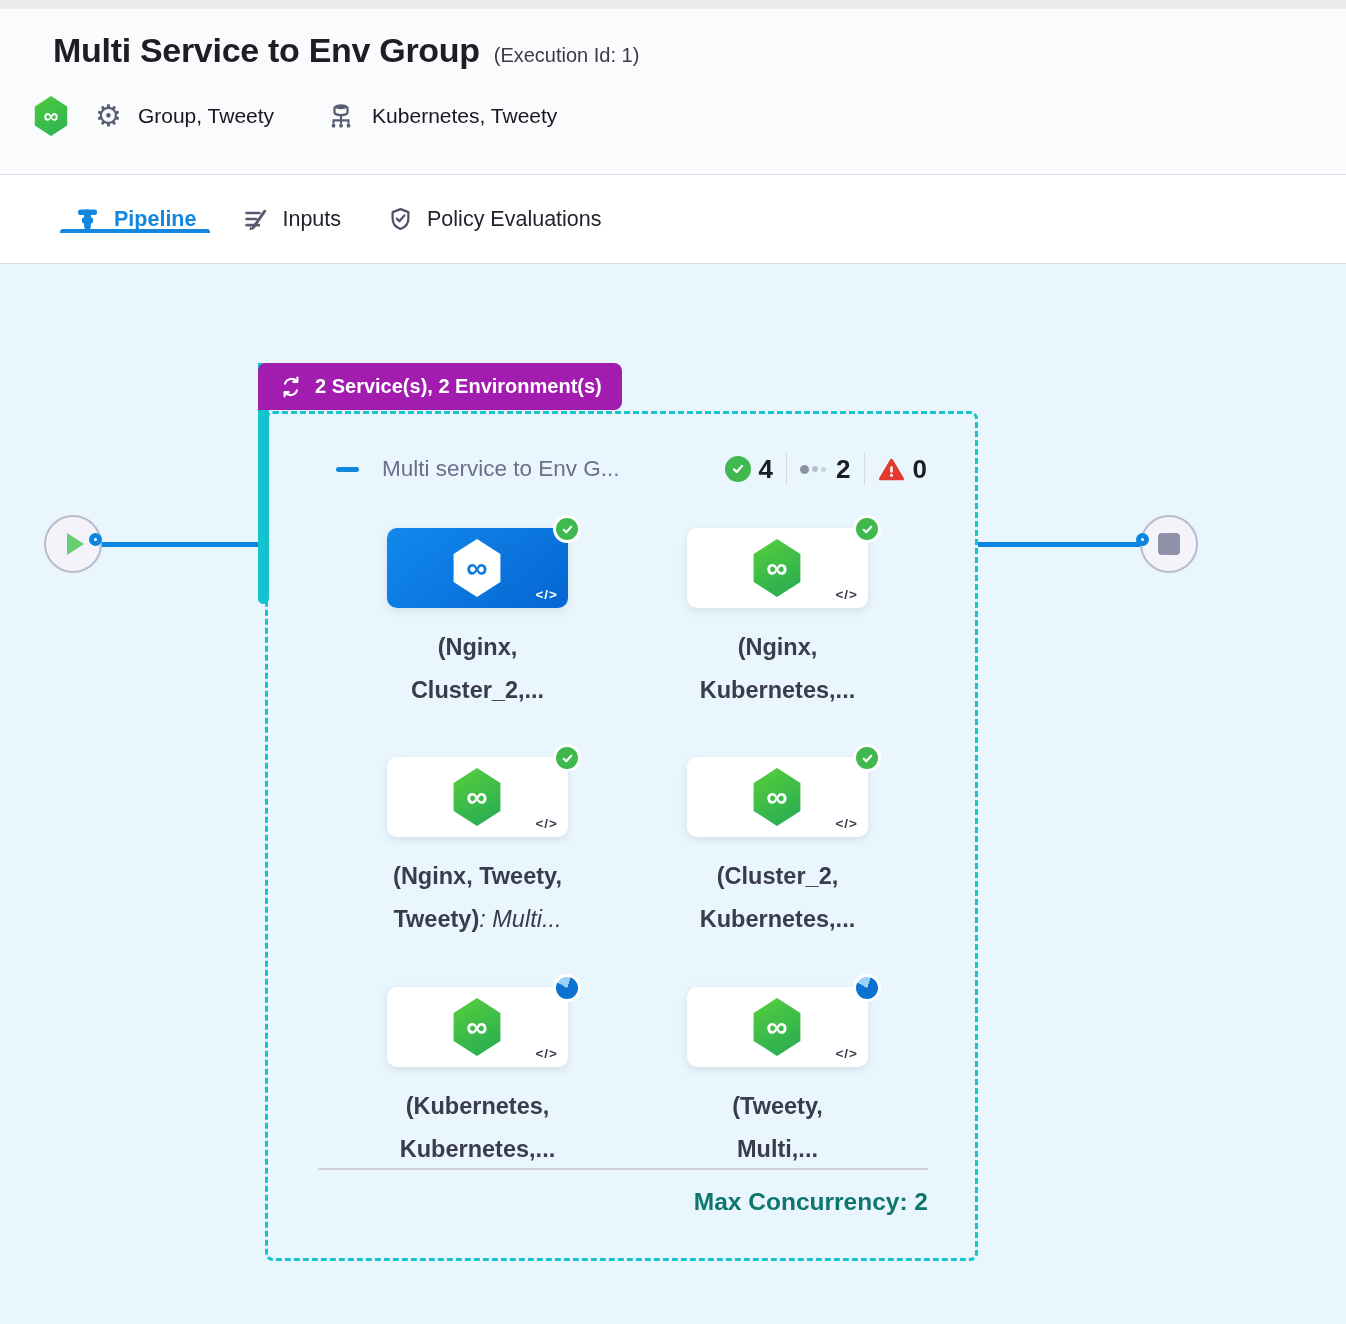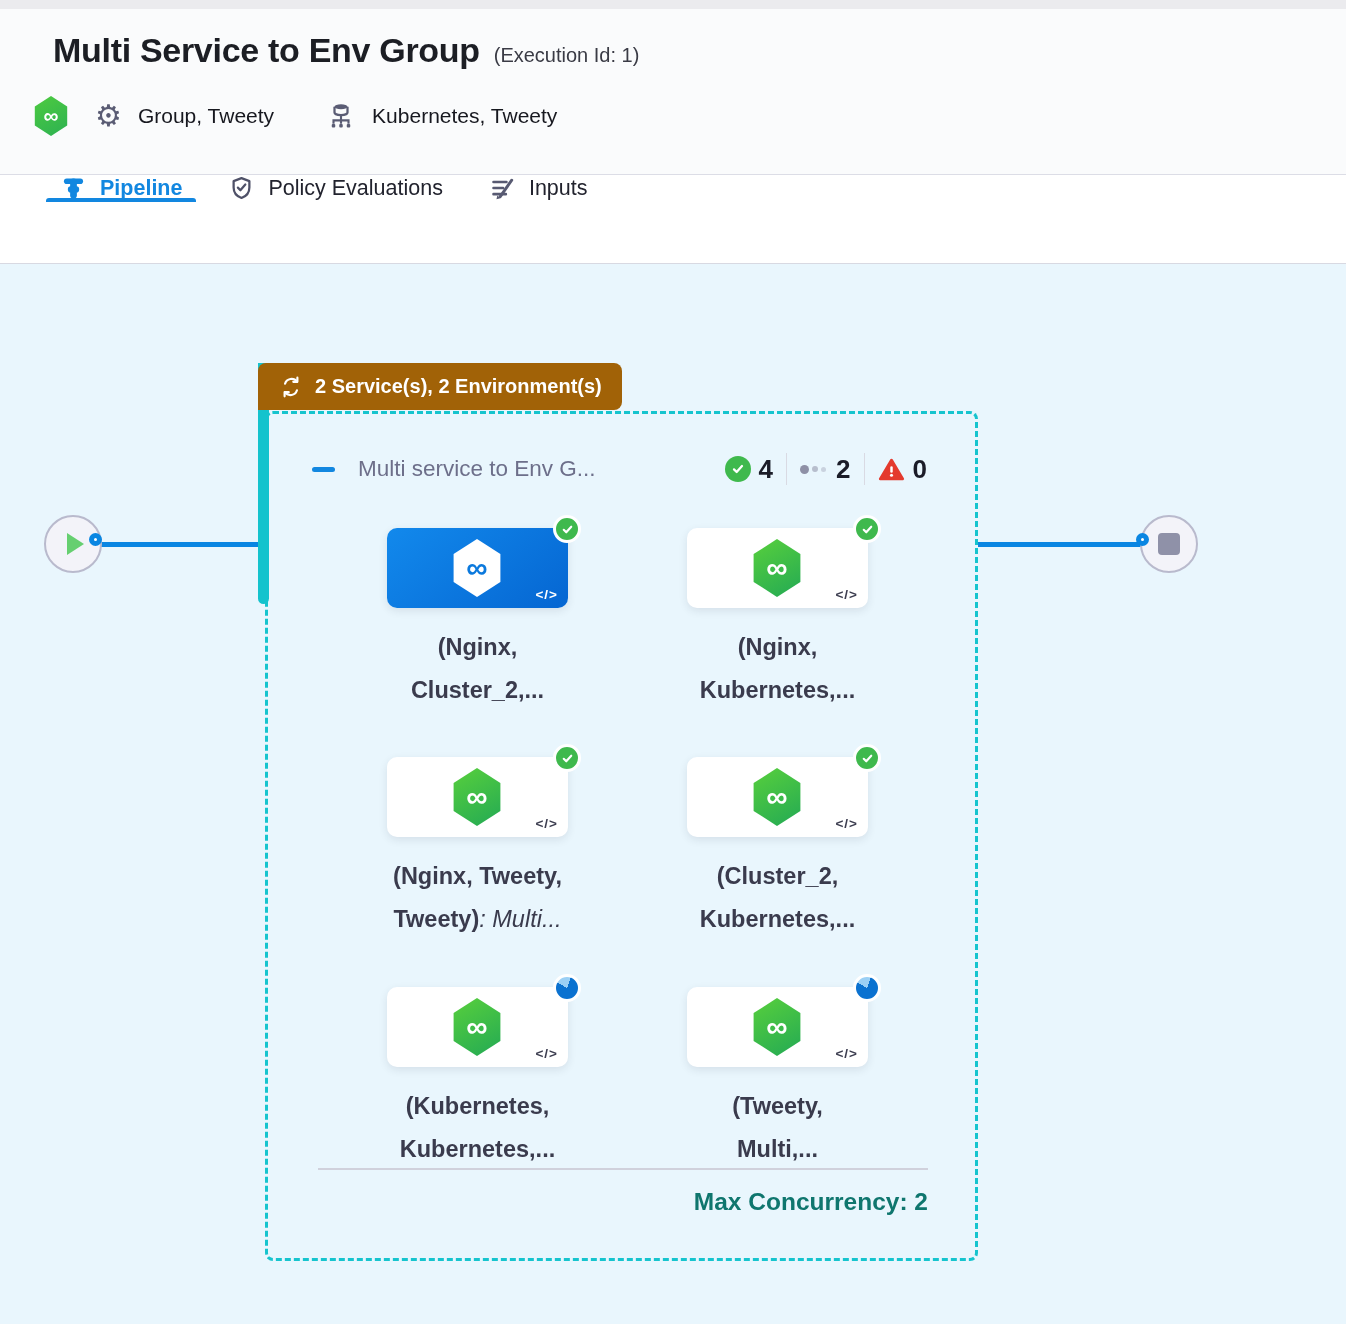--- a/index.html
+++ b/index.html
@@ -16,21 +16,21 @@
   .hex-sm { width:36px; height:40px; background:linear-gradient(150deg,#4ecb3f,#2cb153);
             clip-path:polygon(50% 0,95% 26%,95% 74%,50% 100%,5% 74%,5% 26%);
             display:flex; align-items:center; justify-content:center;
             color:#fff; font-size:21px; font-weight:700; }
   .gear-glyph { font-size:30px; color:#5a5c74; margin-left:26px; line-height:1; }
   .meta-text { font-size:21px; color:#17181f; margin-left:16px; }
   .env-svg { margin-left:52px; }
 
   
   .tabs { background:#fff; height:89px; border-bottom:1px solid #d8d9e2;
-          display:flex; align-items:flex-start; padding-left:46px; }
+          display:flex; align-items:center; padding-left:60px; }
   .tab { position:relative; display:flex; align-items:center; gap:13px;
          padding:0 14px; margin-right:18px; cursor:pointer;
          font-size:21.5px; font-weight:500; color:#22232e; }
   .tab .t-ico { display:flex; }
   .tab.active { color:#1287e0; font-weight:700; }
   .tab.active::after { content:""; position:absolute; left:0; right:0; bottom:0;
          height:4px; border-radius:3px 3px 0 0; background:#1287e0; }
 
   
   .canvas { position:relative; width:1346px; height:1068px; background:#e9f6fd; }
@@ -49,28 +49,28 @@
   .stop-sq { width:22px; height:22px; background:#8f91a8; border-radius:4px; }
 
   .conn-dot { position:absolute; width:13px; height:13px; background:#fff;
               border:5px solid #0a86e2; border-radius:50%; z-index:5; }
   .dot-left  { left:89px;  top:269px; }
   .dot-right { left:1136px; top:269px; }
 
   .group-bar { position:absolute; left:258px; top:99px; width:11px; height:241px;
                background:#14c3cd; border-radius:0 0 8px 8px; z-index:3; }
   .group-badge { position:absolute; left:258px; top:99px; height:47px; z-index:4;
-               background:#a16207; border-radius:8px 8px 8px 0;
+               background:#a21caf; border-radius:8px 8px 8px 0;
                display:inline-flex; align-items:center; gap:11px; padding:16px 20px;
                color:#fff; font-size:20px; font-weight:700; cursor:pointer; }
 
   .stage-box { position:absolute; left:265px; top:147px; width:713px; height:850px;
                border:3px dashed #16c4ce; border-radius:8px; z-index:2; }
 
-  .stage-head { position:absolute; left:44px; right:48px; top:36px; height:38px;
+  .stage-head { position:absolute; left:68px; right:48px; top:36px; height:38px;
                 display:flex; align-items:center; }
   .collapse-dash { width:23px; height:5px; background:#1287e0; border-radius:3px;
                    margin-right:23px; cursor:pointer; flex:none; }
   .stage-title { font-size:22.5px; color:#6d6f8a; font-weight:500; flex:1; }
   .counts { display:flex; align-items:center; gap:13px; }
   .count { display:flex; align-items:center; gap:8px; }
   .num { font-size:26px; font-weight:600; color:#1b1c28; }
   .vsep { width:1px; height:32px; background:#d9dae3; }
   .cnt-ok { width:26px; height:26px; border-radius:50%; background:#3fb94d;
             display:flex; align-items:center; justify-content:center; }
@@ -145,36 +145,36 @@
         <svg width="27" height="27" viewBox="0 0 24 24" fill="#1287e0">
           <rect x="3.5" y="3" width="17" height="5" rx="2.5"></rect>
           <rect x="9" y="3" width="6" height="18" rx="3"></rect>
           <rect x="7" y="10" width="10" height="5.5" rx="2.5"></rect>
         </svg>
       </span>
       <span>Pipeline</span>
     </div>
     <div class="tab">
       <span class="t-ico">
-        <svg width="27" height="27" viewBox="0 0 24 24" fill="none" stroke="#4f5168" stroke-width="2" stroke-linejoin="round">
-          <path d="M12 2.8 19 5.4 V11 c0 4.8-3 7.9-7 9.4-4-1.5-7-4.6-7-9.4 V5.4 Z"></path>
-          <path d="M8.8 11.2 l2.2 2.3 4.4-5" stroke-linecap="round"></path>
-        </svg>
-      </span>
-      <span>Policy Evaluations</span>
-    </div>
-    <div class="tab">
-      <span class="t-ico">
         <svg width="27" height="27" viewBox="0 0 24 24" fill="none" stroke="#585a72" stroke-width="2.3" stroke-linecap="round">
           <path d="M4 6.2 h11.5 M4 11.6 h8.5 M4 17 h11"></path>
           <path d="M20.2 4.6 9.8 19.4" stroke-width="2.6"></path>
           <path d="M8.9 20.4 l-1.6.5.4-1.7z" fill="#585a72" stroke-width="1"></path>
         </svg>
       </span>
       <span>Inputs</span>
+    </div>
+    <div class="tab">
+      <span class="t-ico">
+        <svg width="27" height="27" viewBox="0 0 24 24" fill="none" stroke="#4f5168" stroke-width="2" stroke-linejoin="round">
+          <path d="M12 2.8 19 5.4 V11 c0 4.8-3 7.9-7 9.4-4-1.5-7-4.6-7-9.4 V5.4 Z"></path>
+          <path d="M8.8 11.2 l2.2 2.3 4.4-5" stroke-linecap="round"></path>
+        </svg>
+      </span>
+      <span>Policy Evaluations</span>
     </div>
   </nav>
 
   <main class="canvas">
 
     <div class="term-node start-node">
       <span class="play-tri"></span>
     </div>
     <div class="edge edge-left"></div>
     <div class="conn-dot dot-left"></div>

